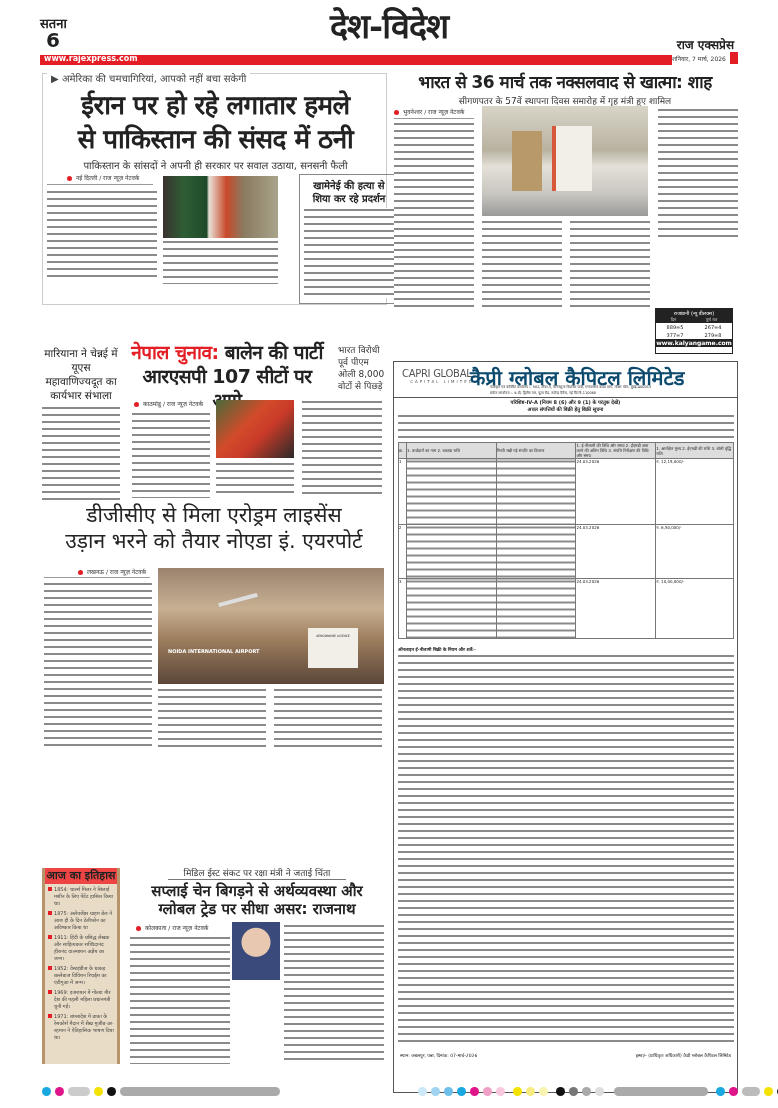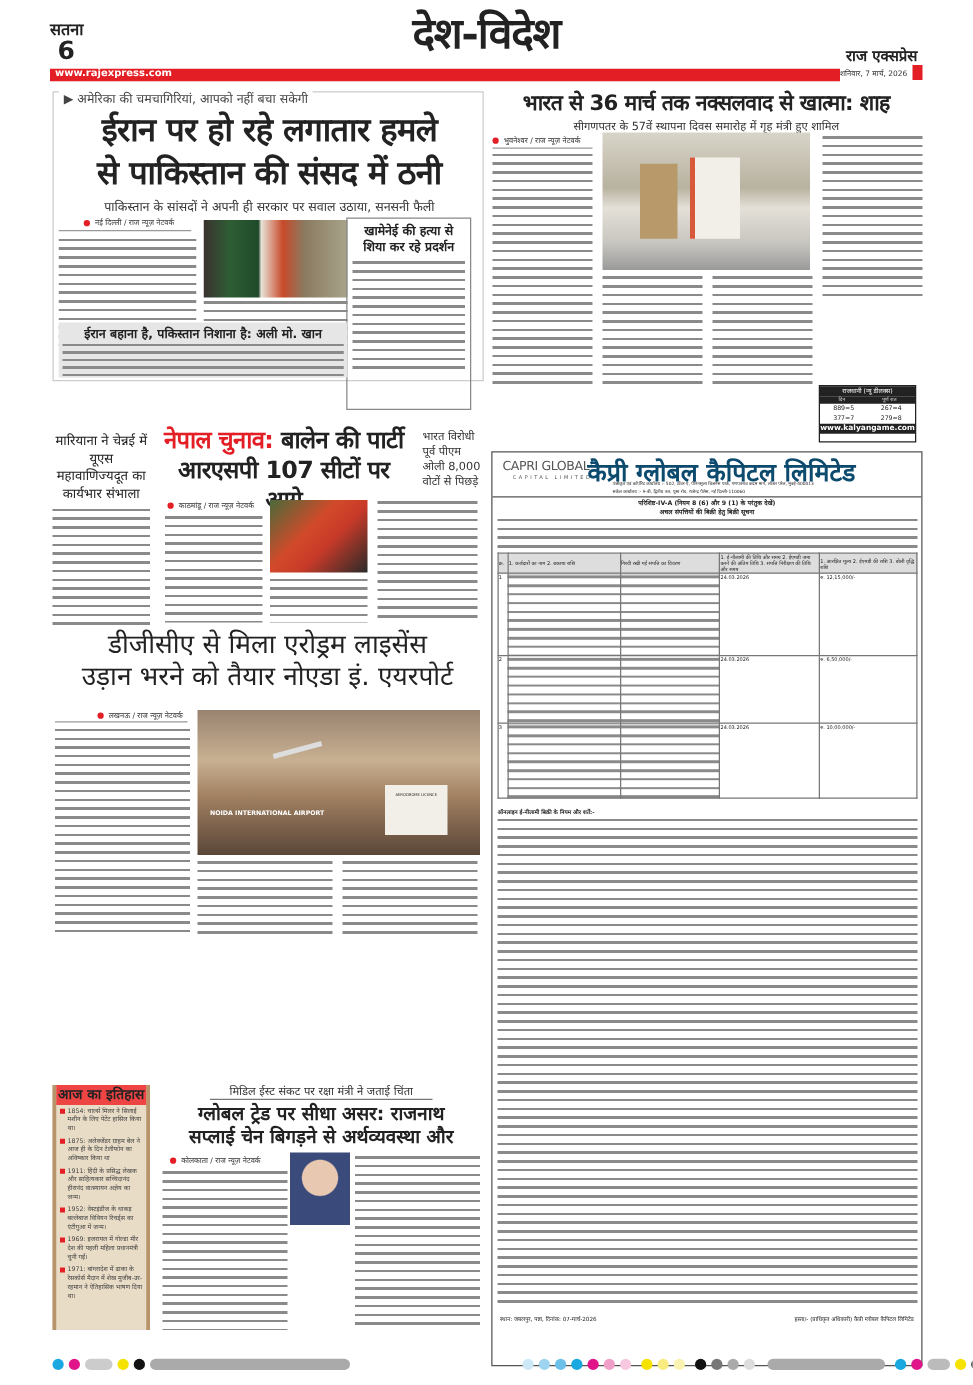--- a/index.html
+++ b/index.html
@@ -43,30 +43,26 @@
   <div class="abs" style="left:0;width:345px;top:14px;text-align:center;font-size:26px;font-weight:bold;line-height:34px;letter-spacing:-0.5px">
     <div>ईरान पर हो रहे लगातार हमले</div>
     <div>से पाकिस्तान की संसद में ठनी</div>
   </div>
   <div class="abs" style="left:0;width:345px;top:84px;text-align:center;font-size:10px;color:#333">पाकिस्तान के सांसदों ने अपनी ही सरकार पर सवाल उठाया, सनसनी फैली</div>
   <div class="abs byline" style="left:24px;top:100px"><span class="dot"></span><span>नई दिल्ली / राज न्यूज़ नेटवर्क</span></div>
   <div class="abs" style="left:4px;top:110px;width:106px;height:1px;background:#999"></div>
   <div class="abs txt lines" style="left:4px;top:116px;width:110px;height:90px"></div>
   <div class="abs img" style="left:120px;top:102px;width:115px;height:62px;background:linear-gradient(90deg,#3b3230 0%,#2e5e34 18%,#1f4a2a 38%,#e8e2d8 40%,#c84a2a 55%,#8a7a60 70%,#a8a48a 100%)"></div>
   <div class="abs txt lines" style="left:120px;top:166px;width:115px;height:44px"></div>
-  <div class="abs box" style="left:234px;top:100px;width:100px;height:154px;border-color:#888">
+  <div class="abs box" style="left:256px;top:100px;width:100px;height:130px;border-color:#888">
     <div style="text-align:center;font-size:10px;font-weight:bold;line-height:13px;margin-top:4px">
       <div>खामेनेई की हत्या से</div>
       <div>शिया कर रहे प्रदर्शन</div>
     </div>
     <div class="txt lines" style="margin:3px 4px;height:90px"></div>
-  </div>
-  <div class="abs" style="left:4px;top:184px;width:231px;height:44px;background:#e6e6e6">
-    <div style="text-align:center;font-size:10px;font-weight:bold;margin-top:1px">ईरान बहाना है, पकिस्तान निशाना है: अली मो. खान</div>
-    <div class="txt lines" style="margin:1px 3px;height:28px;background:repeating-linear-gradient(#e6e6e6 0 1px,#8a8a8a 1px 3px,#e6e6e6 3px 6px)"></div>
   </div>
 </div>
 
 <div class="abs" style="left:392px;top:70px;width:346px;height:240px">
   <div style="text-align:center;font-size:17px;font-weight:bold;letter-spacing:-0.5px">भारत से 36 मार्च तक नक्सलवाद से खात्मा: शाह</div>
   <div style="text-align:center;font-size:9px;color:#333;margin-top:1px">सीगणपतर के 57वें स्थापना दिवस समारोह में गृह मंत्री हुए शामिल</div>
   <div class="abs byline" style="left:2px;top:38px"><span class="dot"></span><span>भुवनेश्वर / राज न्यूज़ नेटवर्क</span></div>
   <div class="abs" style="left:2px;top:48px;width:80px;height:1px;background:#999"></div>
   <div class="abs txt lines" style="left:2px;top:52px;width:80px;height:188px"></div>
   <div class="abs img" style="left:90px;top:36px;width:166px;height:110px;background:linear-gradient(180deg,#d8d4c8 0%,#b8b2a0 40%,#e4e0d8 55%,#c8c6c0 80%,#9a9a9a 100%)">
@@ -157,22 +153,22 @@
       <div style="font-size: 5px; line-height: 7px; color: rgb(68, 68, 68); margin-bottom: 3px; display: flex; gap: 2px;">
         <span style="display: inline-block; width: 4px; height: 4px; background: rgb(227, 30, 36); flex: 0 0 auto; margin-top: 1px;"></span>
         <span>1971: बांग्लादेश में ढाका के रेसकोर्स मैदान में शेख मुजीब-उर-रहमान ने ऐतिहासिक भाषण दिया था।</span>
       </div>
     </div>
 </div>
 
 <div class="abs" style="left:128px;top:866px;width:258px;height:200px">
   <div style="text-align:center;font-size:9px;color:#333;border-bottom:1px solid #777;margin:0 40px">मिडिल ईस्ट संकट पर रक्षा मंत्री ने जताई चिंता</div>
   <div style="text-align:center;font-size:15px;font-weight:bold;line-height:18px;margin-top:2px">
+    <div>सप्लाई चेन बिगड़ने से अर्थव्यवस्था और</div>
     <div>ग्लोबल ट्रेड पर सीधा असर: राजनाथ</div>
-    <div>सप्लाई चेन बिगड़ने से अर्थव्यवस्था और</div>
   </div>
   <div class="abs byline" style="left:8px;top:58px"><span class="dot"></span><span>कोलकाता / राज न्यूज़ नेटवर्क</span></div>
   <div class="abs txt lines" style="left:2px;top:70px;width:100px;height:128px"></div>
   <div class="abs img" style="left:104px;top:56px;width:48px;height:58px;background:radial-gradient(circle at 50% 35%,#e8c8b0 0 14px,#3a4a7a 15px)"></div>
   <div class="abs txt lines" style="left:156px;top:58px;width:100px;height:140px"></div>
 </div>
 
 <div class="abs box" style="left:393px;top:361px;width:345px;height:732px;border-color:#555">
   <div class="abs" style="left:8px;top:6px;width:80px">
     <div style="font-size:10px;color:#555;letter-spacing:-0.3px">CAPRI GLOBAL</div>

